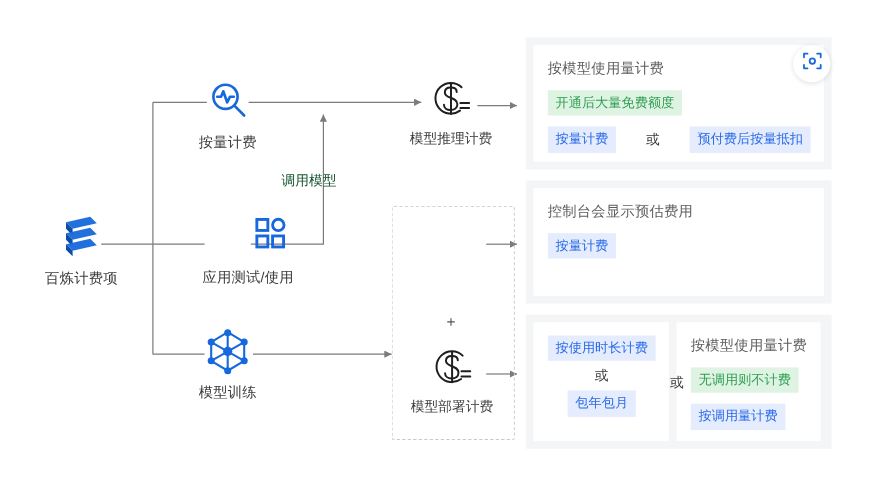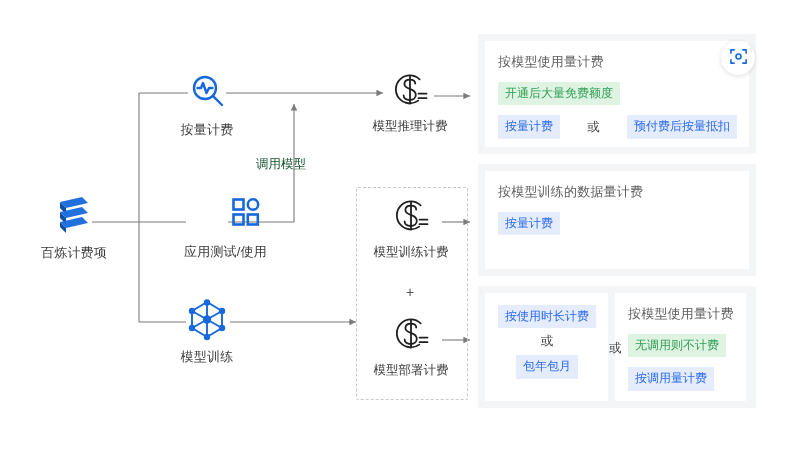--- a/index.html
+++ b/index.html
@@ -277,34 +277,20 @@
           <path d="M22,6.5 L22,33.5"></path>
           <path d="M27.2,13.6 C27.2,11 24.8,9.6 21.8,9.6 C18.6,9.6 16.4,11.3 16.4,14 C16.4,20.2 27.8,17.6 27.8,24.8 C27.8,28 25.2,30 21.6,30 C18.2,30 15.6,28.2 15.6,25.3"></path>
           <path d="M30.5,23.6 L38.5,23.6"></path>
           <path d="M30.5,28.2 L38.5,28.2"></path>
         </g>
       </svg>
     </span>
     <span class="mnode-label">模型推理计费</span>
   </div>
 
-  <div class="mnode" style="left:356px; top:196px;">
-    <span class="mnode-icon">
-      <svg width="44" height="42" viewBox="0 0 44 42" xmlns="http://www.w3.org/2000/svg">
-        <g fill="none" stroke="#1f1f1f" stroke-width="1.8" stroke-linecap="round">
-          <path d="M31.6,9.3 A14,14 0 1 0 30.2,30.6"></path>
-          <path d="M22,6.5 L22,33.5"></path>
-          <path d="M27.2,13.6 C27.2,11 24.8,9.6 21.8,9.6 C18.6,9.6 16.4,11.3 16.4,14 C16.4,20.2 27.8,17.6 27.8,24.8 C27.8,28 25.2,30 21.6,30 C18.2,30 15.6,28.2 15.6,25.3"></path>
-          <path d="M30.5,23.6 L38.5,23.6"></path>
-          <path d="M30.5,28.2 L38.5,28.2"></path>
-        </g>
-      </svg>
-    </span>
-    <span class="mnode-label">模型训练计费</span>
-  </div>
 
   <div class="mnode" style="left:356px; top:314px;">
     <span class="mnode-icon">
       <svg width="44" height="42" viewBox="0 0 44 42" xmlns="http://www.w3.org/2000/svg">
         <g fill="none" stroke="#1f1f1f" stroke-width="1.8" stroke-linecap="round">
           <path d="M31.6,9.3 A14,14 0 1 0 30.2,30.6"></path>
           <path d="M22,6.5 L22,33.5"></path>
           <path d="M27.2,13.6 C27.2,11 24.8,9.6 21.8,9.6 C18.6,9.6 16.4,11.3 16.4,14 C16.4,20.2 27.8,17.6 27.8,24.8 C27.8,28 25.2,30 21.6,30 C18.2,30 15.6,28.2 15.6,25.3"></path>
           <path d="M30.5,23.6 L38.5,23.6"></path>
           <path d="M30.5,28.2 L38.5,28.2"></path>
@@ -337,21 +323,21 @@
           <path d="M18,13.6 L18,17 L14.6,17"></path>
           <path d="M5.4,17 L2,17 L2,13.6"></path>
           <circle cx="10" cy="10" r="2.6"></circle>
         </g>
       </svg>
     </span>
   </div>
 
   <div class="panel" style="left:478px; top:164px; width:278px; height:112px;">
     <div class="card">
-      <div class="card-title">按模型训练的数据量计费</div>
+      <div class="card-title">控制台会显示预估费用</div>
       <div class="row gap-top">
         <span class="tag tag-blue">按量计费</span>
       </div>
     </div>
   </div>
 
   <div class="panel" style="left:478px; top:286px; width:278px; height:122px;">
     <div class="card" style="flex:0 0 113px;">
       <div class="stack">
         <span class="tag tag-blue">按使用时长计费</span>

